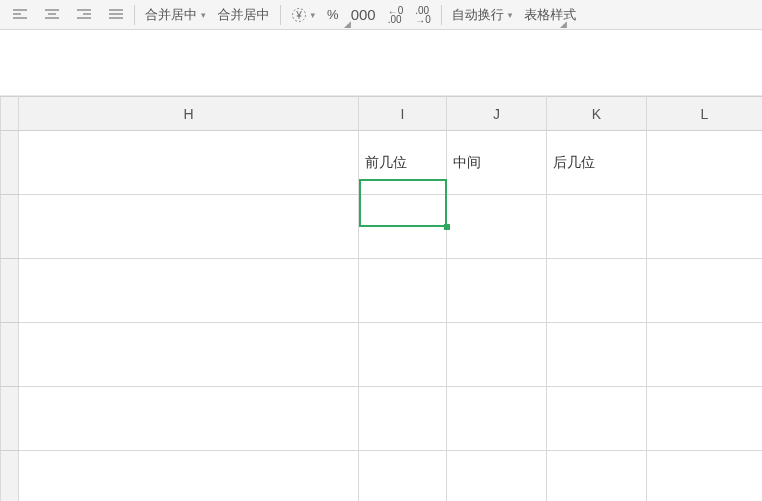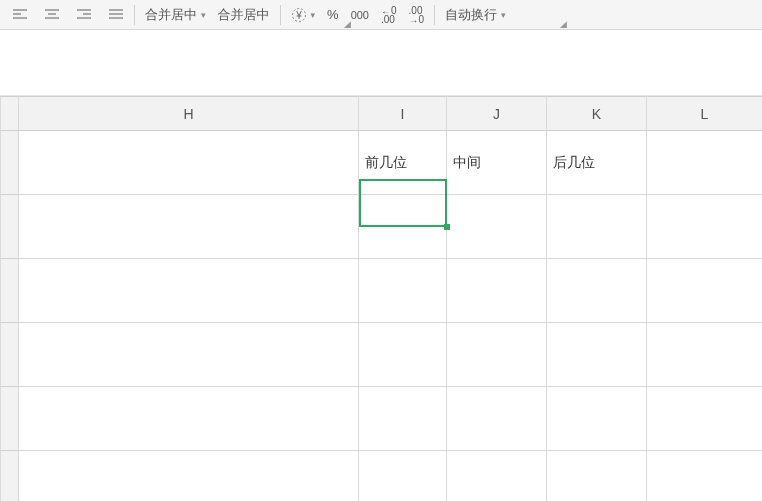--- a/index.html
+++ b/index.html
@@ -177,21 +177,21 @@
         <text x="8" y="12" font-size="10" text-anchor="middle" fill="#666">¥</text>
       </svg>
     <span class="caret">▾</span>
   </div>
 
   <div class="tb-btn">
     <span>%</span>
   </div>
 
   <div class="tb-btn">
-    <span style="font-size:11px;">000</span>
+    <span style="font-size:15px;">000</span>
   </div>
 
   <div class="tb-btn">
     <span style="font-size:10px; line-height:9px;">
       <span>←0</span><br>
       <span>.00</span>
     </span>
   </div>
   <div class="tb-btn">
     <span style="font-size:10px; line-height:9px;">
@@ -202,20 +202,23 @@
 
   <span class="tb-expand" style="left:556px; bottom:0;">◢</span>
 
   <div class="tb-sep"></div>
 
   <div class="tb-btn">
     <span>自动换行</span>
     <span class="caret">▾</span>
   </div>
 
+  <div class="tb-btn">
+    <span>表格样式</span>
+  </div>
 </div>
 
 <div class="blank-bar"></div>
 
 <div class="grid-wrap">
   <table class="grid">
     <colgroup>
       <col class="c-row">
       <col class="c-H">
       <col class="c-I">

